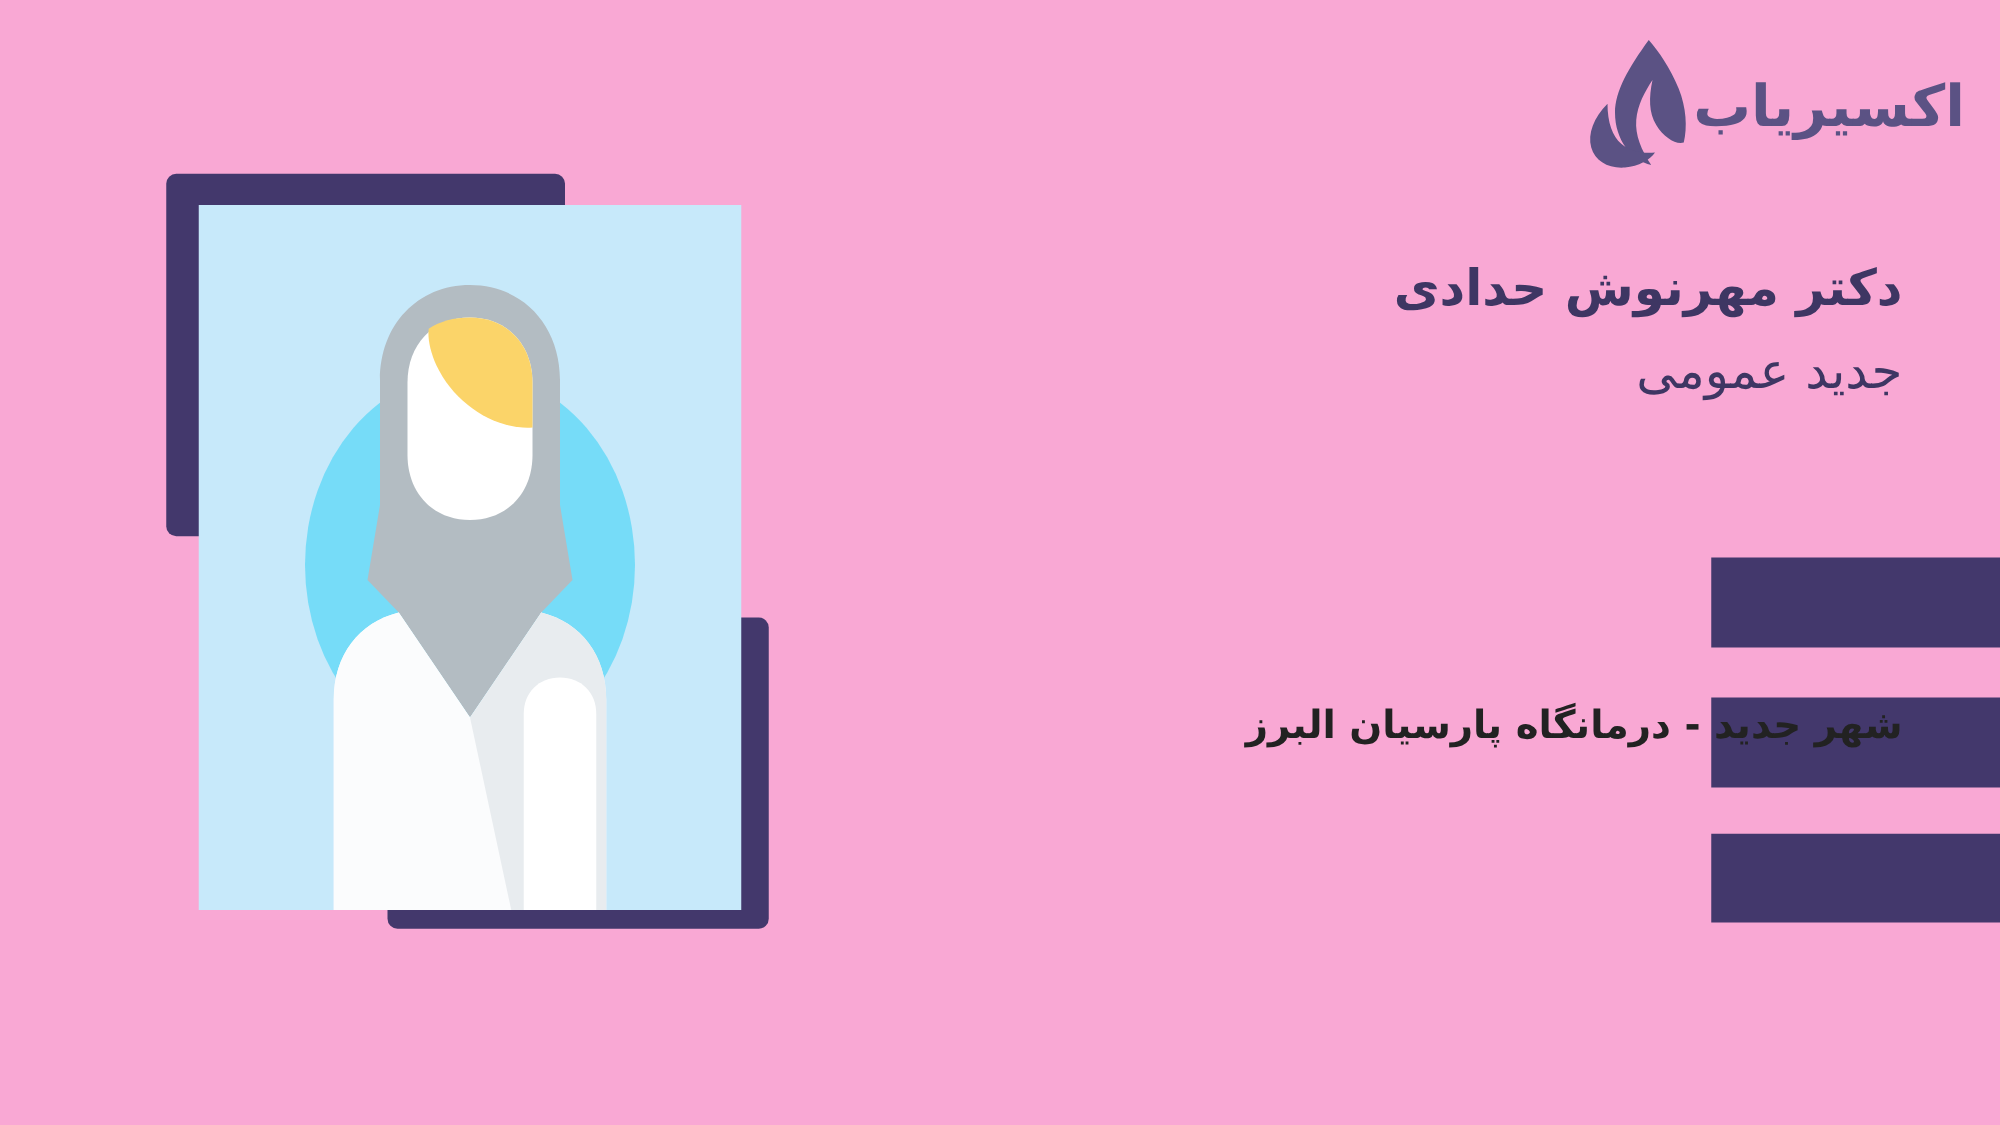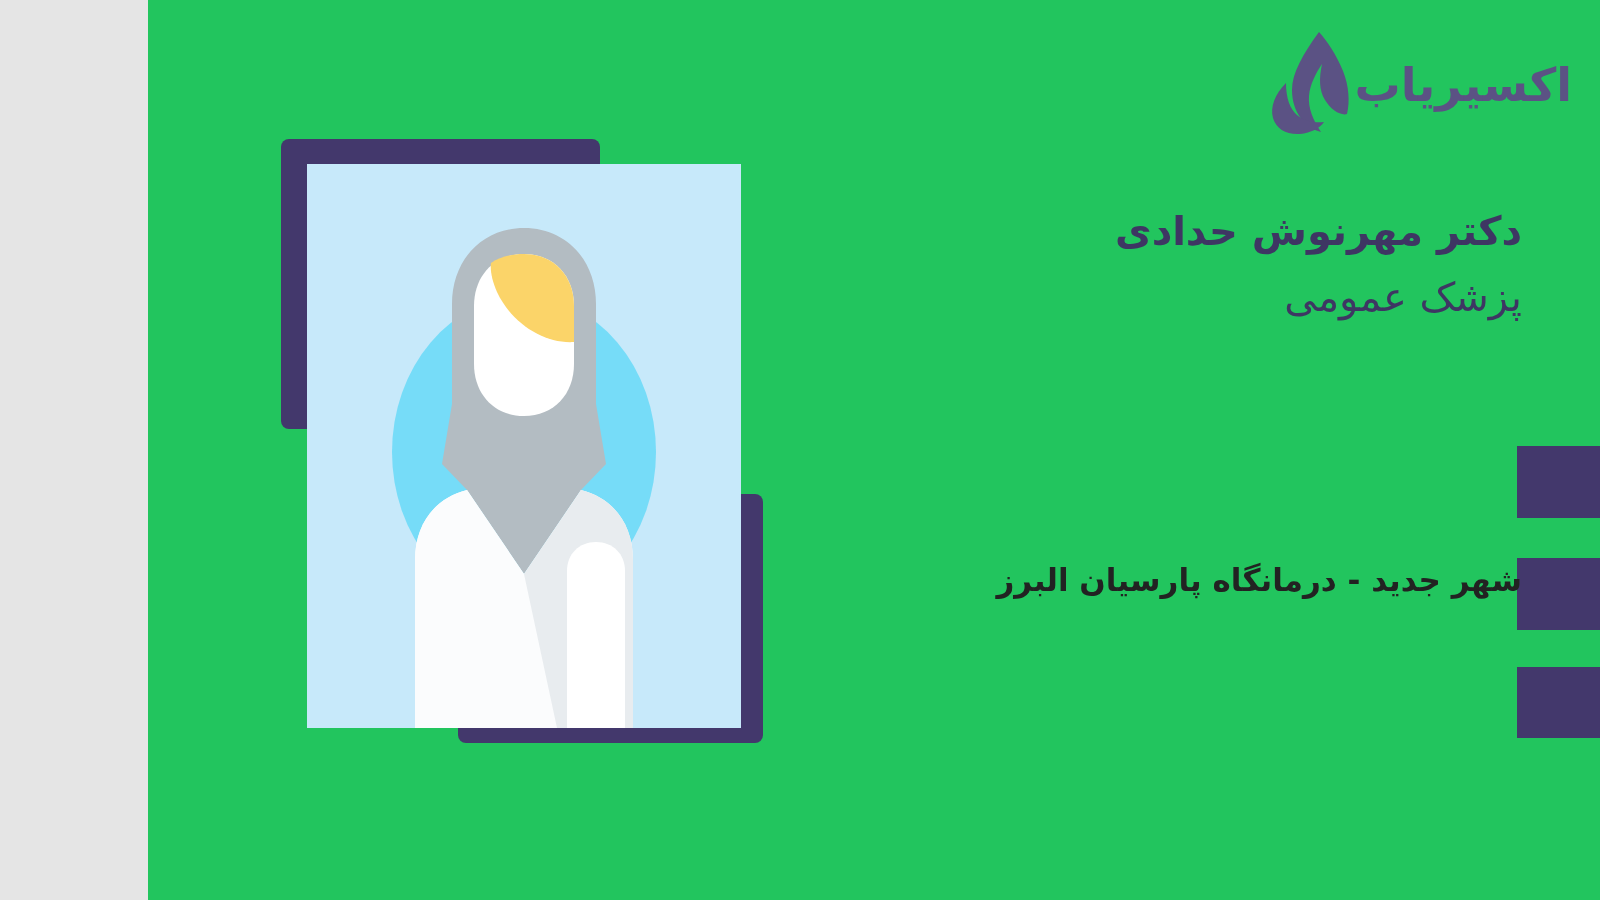--- a/index.html
+++ b/index.html
@@ -12,23 +12,23 @@
     height: 900px;
     background: #e5e5e5;
     font-family: "DejaVu Sans", "Liberation Sans", sans-serif;
     overflow: hidden;
     position: relative;
   }
 
   #card {
     position: absolute;
     inset: 0;
-    width: 1452px;
+    width: 1600px;
     height: 900px;
-    background: #22c55e;
+    background: #f9a8d4;
   }
 
   
   #brand {
     position: absolute;
     top: 28px;
     right: 28px;
     display: flex;
     flex-direction: row;
     align-items: center;
@@ -231,21 +231,21 @@
                  L 318 564
                  L 260 564
                  L 260 407
                  C 260 390 272 378 289 378 Z" fill="#ffffff"></path>
       </svg>
     </div>
   </div>
 
   <div id="textblock">
     <h1 id="doctor-name">دکتر مهرنوش حدادی</h1>
-    <div id="doctor-specialty">پزشک عمومی</div>
+    <div id="doctor-specialty">جدید عمومی</div>
   </div>
 
   <div class="bar" id="bar-1"></div>
   <div class="bar" id="bar-2"></div>
   <div class="bar" id="bar-3"></div>
 
   <div id="clinic-address">شهر جدید - درمانگاه پارسیان البرز</div>
 
 </div>
 

